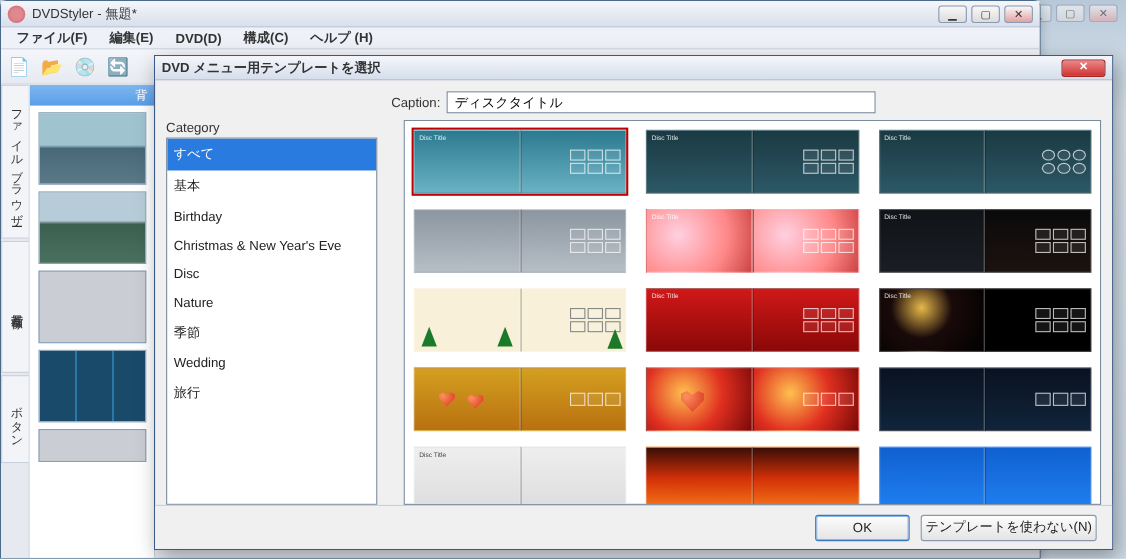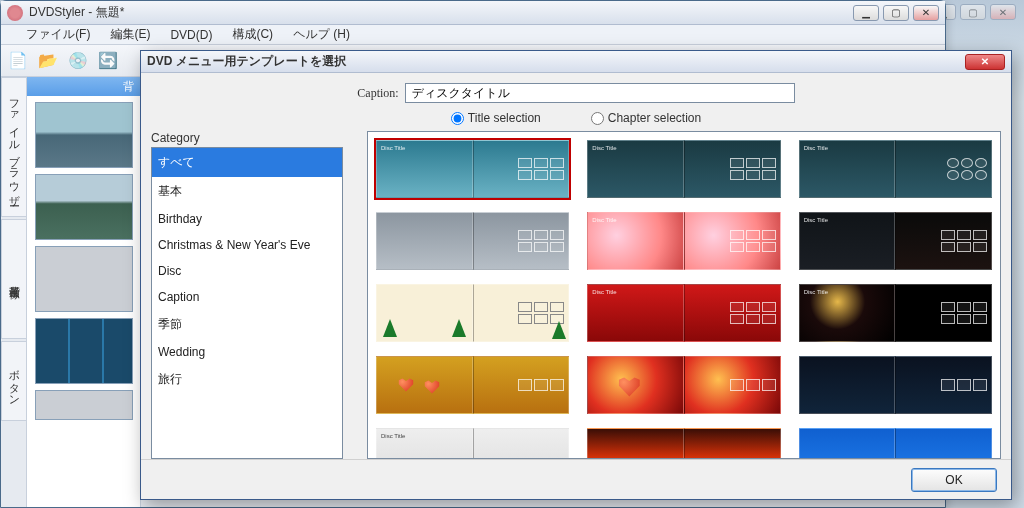--- a/index.html
+++ b/index.html
@@ -42,22 +42,23 @@
     border-radius: 3px;
     display: flex; align-items: center; justify-content: center;
     font-size: 10px; color: #333;
     cursor: pointer;
   }
   .win-btn.close { background: linear-gradient(#F8F8F8,#E6A0A0); }
 
   .menubar {
     height: 20px; display: flex; align-items: center;
     background: #EEF2F8;
-    padding: 0 15px;
+    padding: 0 4px;
     border-bottom: 1px solid #C8D0DC;
+    font-weight: bold;
   }
   .menubar .menu-item {
     padding: 2px 10px; color: #333; cursor: pointer;
   }
 
   .toolbar {
     height: 32px; display: flex; align-items: center;
     background: linear-gradient(#F4F6FA,#E6EAF0);
     padding: 0 6px; gap: 8px;
     border-bottom: 1px solid #C8D0DC;
@@ -147,21 +148,21 @@
     cursor: pointer;
   }
 
   .dlg-top {
     padding: 10px 20px 6px;
   }
   .caption-row {
     display: flex; align-items: center; justify-content: center;
     gap: 6px;
   }
-  .caption-row label { color: #333; font-size: 12px; font-family: Liberation Serif, serif; }
+  .caption-row label { color: #333; font-size: 12px; }
   .caption-input {
     width: 390px; height: 20px;
     border: 1px solid #7A8CA0;
     padding: 2px 6px;
     font-family: inherit; font-size: 12px;
     background: white;
   }
   .radio-row {
     display: flex; align-items: center; justify-content: center;
     gap: 50px; margin-top: 8px;
@@ -342,42 +343,32 @@
   <div class="dlg-title">
     <span>DVD メニュー用テンプレートを選択</span>
     <div class="dlg-close">✕</div>
   </div>
 
   <div class="dlg-top">
     <div class="caption-row">
       <label>Caption:</label>
       <input class="caption-input" type="text" value="ディスクタイトル" style="">
     </div>
-    <div class="radio-row">
-      <label>
-        <input type="radio" name="sel" checked="" style="">
-        <span>Title selection</span>
-      </label>
-      <label>
-        <input type="radio" name="sel" style="">
-        <span>Chapter selection</span>
-      </label>
-    </div>
   </div>
 
   <div class="dlg-body">
     <div class="cat-panel">
       <div class="cat-label">Category</div>
       <div class="cat-list">
         <div class="cat-item selected">すべて</div>
         <div class="cat-item">基本</div>
         <div class="cat-item">Birthday</div>
         <div class="cat-item">Christmas &amp; New Year's Eve</div>
         <div class="cat-item">Disc</div>
-        <div class="cat-item">Caption</div>
+        <div class="cat-item">Nature</div>
         <div class="cat-item">季節</div>
         <div class="cat-item">Wedding</div>
         <div class="cat-item">旅行</div>
       </div>
     </div>
 
     <div class="tpl-grid-wrap">
       <div class="tpl-grid">
 
         <div class="tpl selected">
@@ -568,14 +559,15 @@
           <div class="half bg-blue"></div>
           <div class="half bg-blue"></div>
         </div>
 
       </div>
     </div>
   </div>
 
   <div class="dlg-buttons">
     <button class="dlg-btn primary">OK</button>
+    <button class="dlg-btn" style="min-width:160px">テンプレートを使わない(N)</button>
   </div>
 </div>
 
 </body></html>

